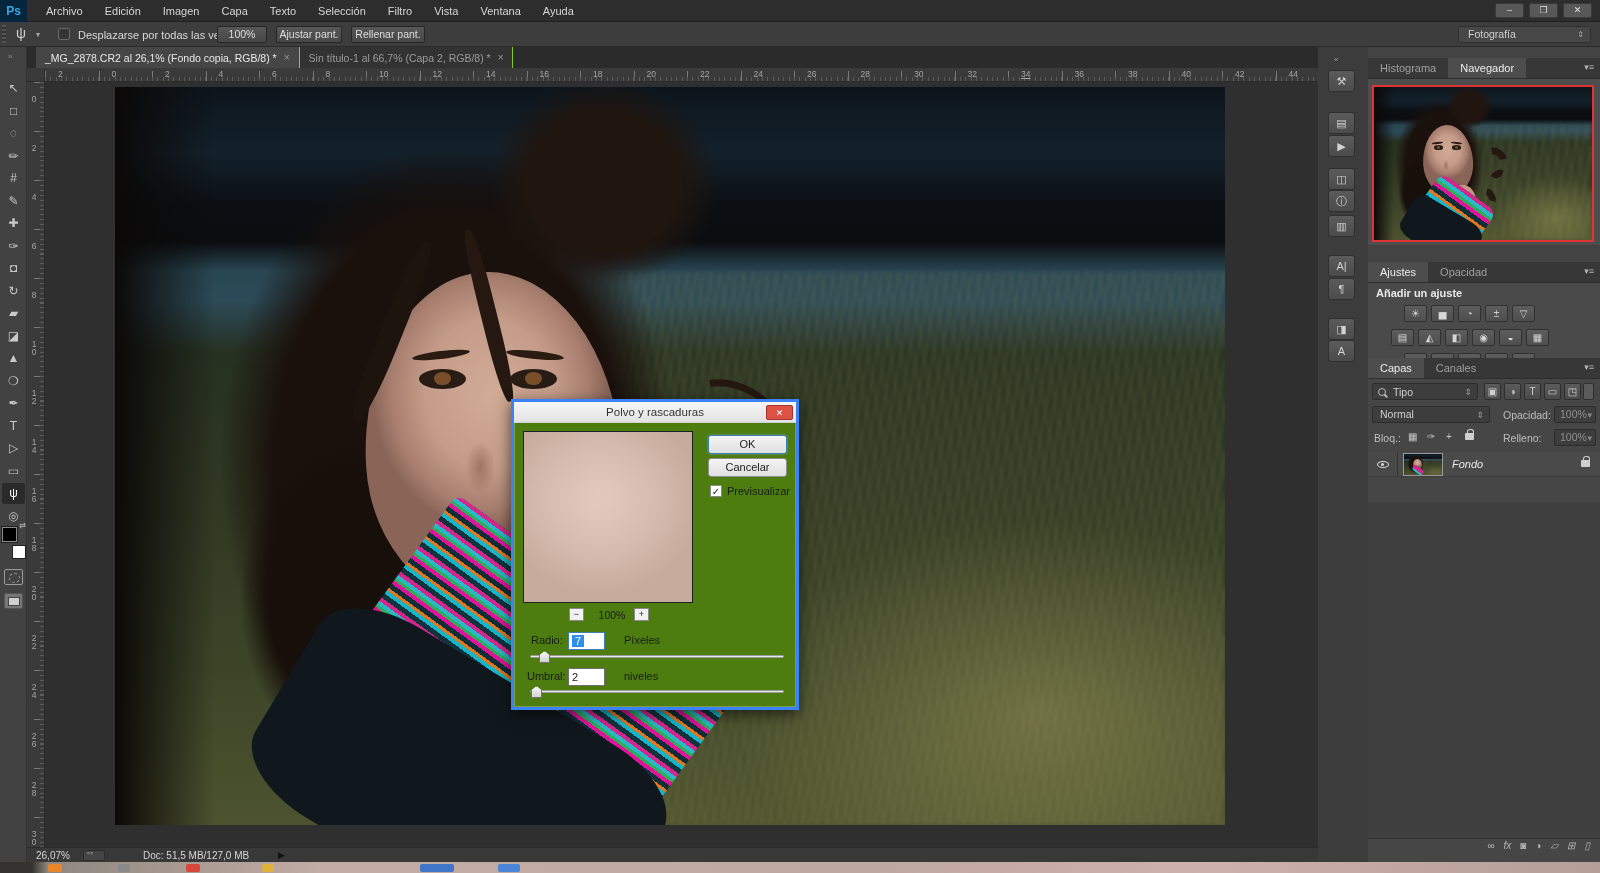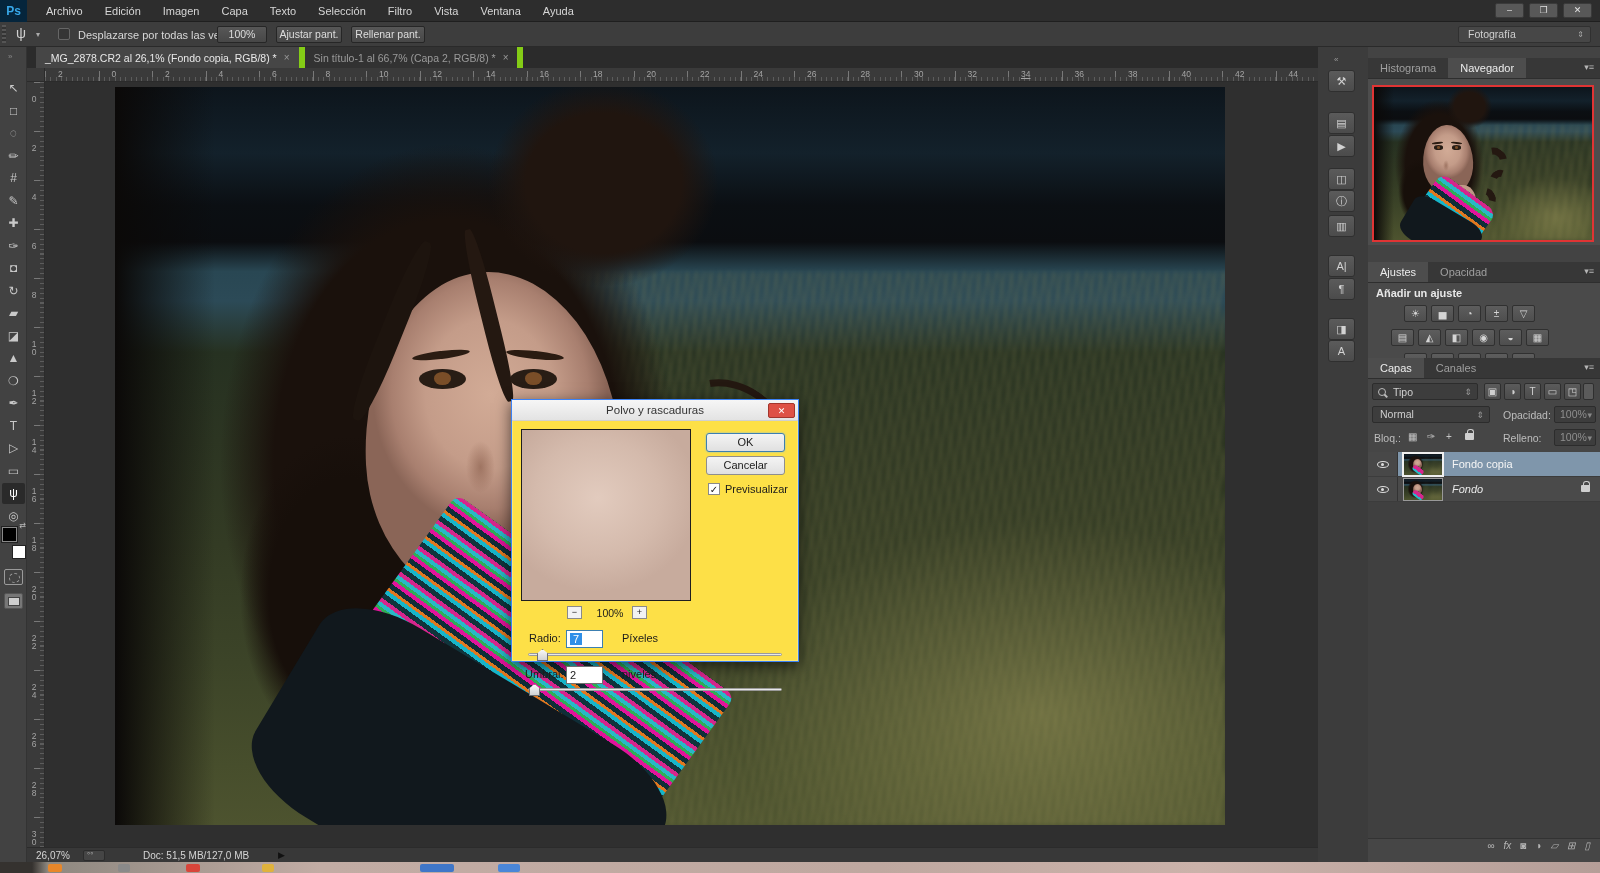--- a/index.html
+++ b/index.html
@@ -38,21 +38,21 @@
   #workspace { position:absolute; left:1458px; top:4px; width:133px; height:17px;
                background:#474747; border:1px solid #303030; border-radius:2px; color:#cfcfcf;
                font-size:10.5px; line-height:15px; padding-left:9px; }
   #workspace .caret { position:absolute; right:6px; top:0; font-size:8px; color:#aaa; }
 
   
   #tabbar { position:absolute; left:0; top:47px; width:1318px; height:21px; background:#2b2b2b; }
   #tabbar-chev { position:absolute; left:4px; top:4px; color:#888; font-size:9px; }
   #tabbar-tabs { position:absolute; left:36px; top:0; display:flex; height:21px; }
   .doc-tab { display:flex; align-items:center; padding:0 9px; font-size:10.5px; color:#9a9a9a;
-             background:#323232; border-right:6px solid #84cc16; }
+             background:#323232; border-right:1px solid #84cc16; }
   .doc-tab.active { background:#464646; color:#e8e8e8; }
   .tab-close { margin-left:7px; font-size:10px; color:#9a9a9a; }
 
   
   #toolbar { position:absolute; left:0; top:47px; width:27px; height:815px;
              background:#424242; border-right:1px solid #333; }
   #toolbar-chev { position:absolute; left:8px; top:5px; color:#888; font-size:8px; }
   .tool { position:absolute; left:2px; width:23px; height:21px; color:#c9c9c9; font-size:12px;
           text-align:center; line-height:21px; }
   .tool.active { background:#2a2a2a; border-radius:2px; color:#fff; }
@@ -234,22 +234,22 @@
 
   .padlock { position:relative; width:9px; height:7px; background:#cfcfcf; border-radius:1px; }
   .padlock::before { content:''; position:absolute; left:1.5px; top:-4px; width:5px; height:5px;
                      border:1.5px solid #cfcfcf; border-bottom:none; border-radius:3px 3px 0 0; }
   .mag { display:inline-block; width:8px; height:8px; border:1.5px solid #bbb; border-radius:50%;
          position:relative; }
   .mag::after { content:''; position:absolute; width:4px; height:1.5px; background:#bbb;
                 transform:rotate(45deg); right:-3px; bottom:-1px; }
 
   
-  #dialog { position:absolute; left:511px; top:399px; width:288px; height:263px; background:#fde047;
-            border:1px solid #3b82f6; box-shadow:0 4px 14px rgba(0,0,0,.6),0 0 0 1px rgba(255,255,255,.25) inset;
+  #dialog { position:absolute; left:511px; top:399px; width:288px; height:311px; background:#4d7c0f;
+            border:3px solid #3b82f6; box-shadow:0 4px 14px rgba(0,0,0,.6),0 0 0 1px rgba(255,255,255,.25) inset;
             z-index:50; font-size:11px; color:#1b1b1b; }
   #dlg-title { position:absolute; left:0; top:0; width:100%; height:21px; text-align:center;
                line-height:21px; font-size:11.5px; color:#333;
                background:linear-gradient(#f6f6f6,#e3e3e3); border-bottom:1px solid #d0d0d0; }
   #dlg-close { position:absolute; right:3px; top:3px; width:27px; height:15px; background:#de5145;
                border:1px solid #a2362d; border-radius:2px; color:#fff; font-size:9px;
                text-align:center; line-height:14px; }
   #dlg-preview { position:absolute; left:9px; top:29px; width:170px; height:172px; border:1px solid #1f1f1f;
                  background:radial-gradient(60% 55% at 45% 40%,#e2cbbe,#d4baac 62%,#c7ab9d),
                             radial-gradient(30% 25% at 70% 70%,rgba(183,148,134,.5),transparent 70%); }
@@ -556,36 +556,20 @@
         <span class="val-caret">▾</span>
       </div>
       <div id="lbl-lock">Bloq.:</div>
       <div id="lock-icons"></div>
       <div id="lbl-fill">Relleno:</div>
       <div id="val-fill" class="lrow-box">
         <span>100%</span>
         <span class="val-caret">▾</span>
       </div>
       <div id="layer-rows">
-          <div class="layer-row selected">
-            <div class="eye-col">
-              <div class="eye"></div>
-            </div>
-            <div class="main">
-              <div class="layer-thumb">
-                <div class="photo-art" style="width: 38px; height: 21px;">
-                  <div class="ph-grass"></div>
-                  <div class="ph-hair"></div>
-                  <div class="ph-face"></div>
-                  <div class="ph-strap"></div>
-                </div>
-              </div>
-              <div class="layer-name">Fondo copia</div>
-            </div>
-          </div>
           <div class="layer-row">
             <div class="eye-col">
               <div class="eye"></div>
             </div>
             <div class="main">
               <div class="layer-thumb">
                 <div class="photo-art" style="width: 38px; height: 21px;">
                   <div class="ph-grass"></div>
                   <div class="ph-hair"></div>
                   <div class="ph-face"></div>

